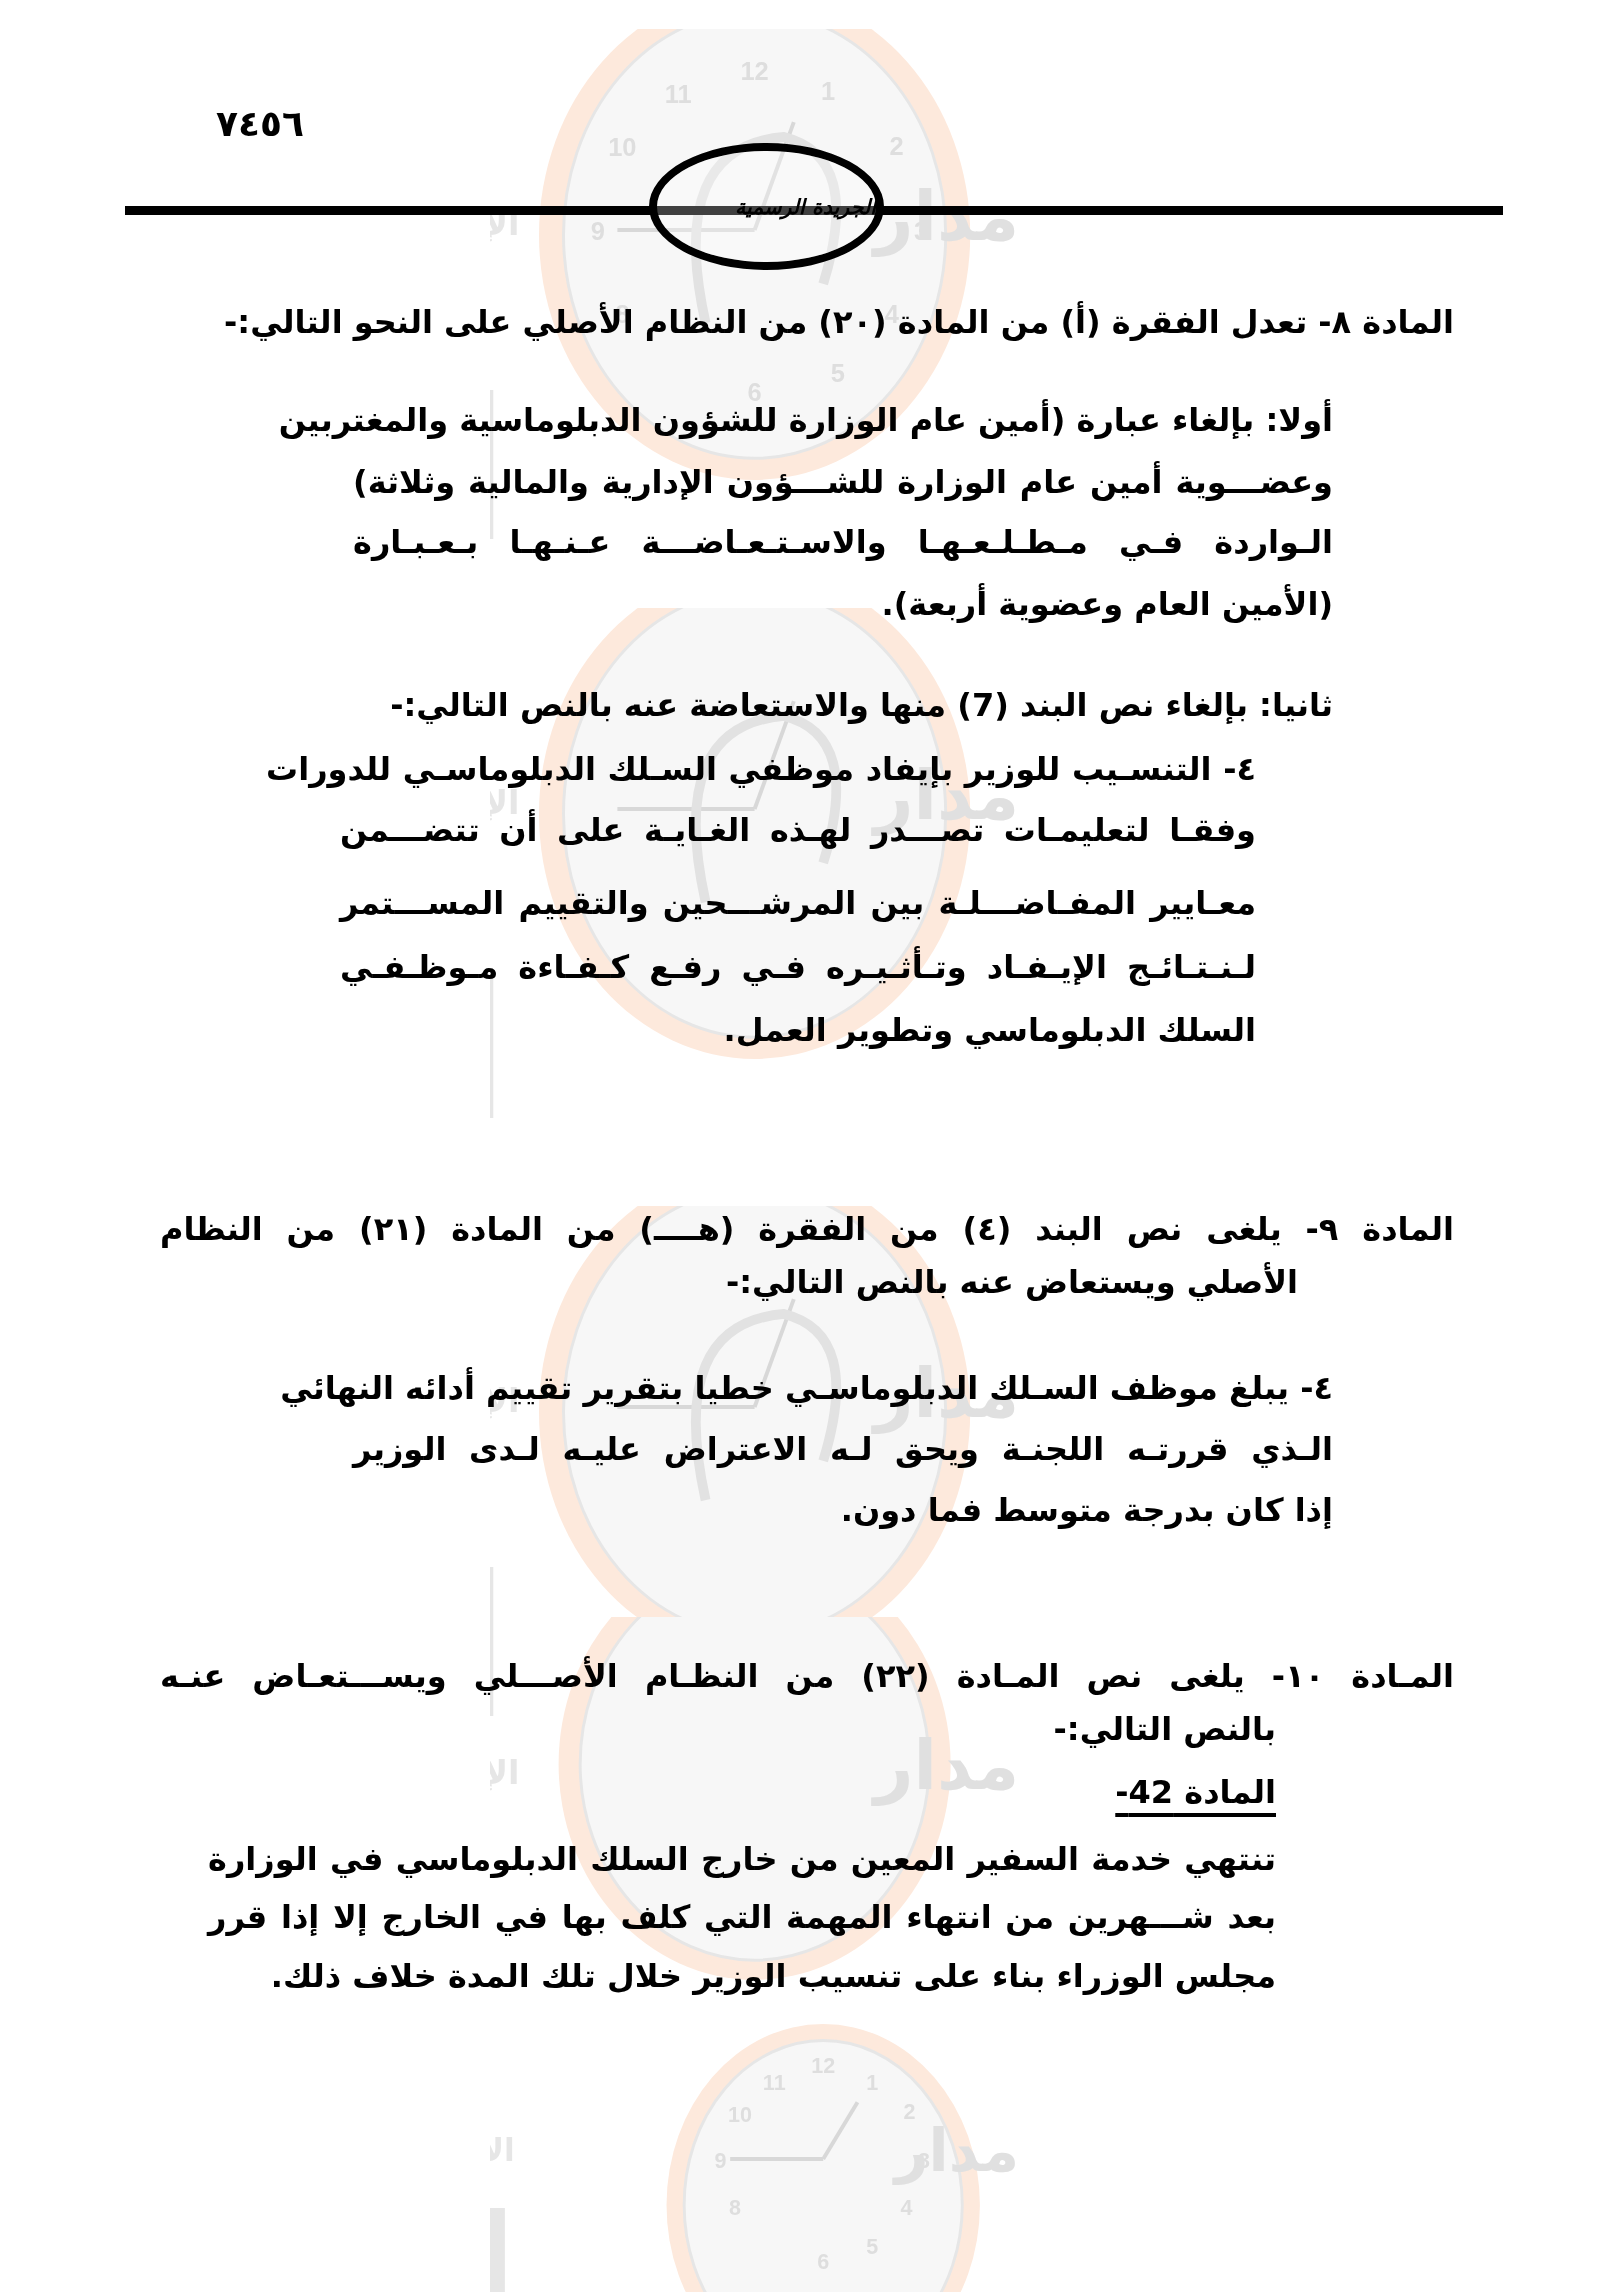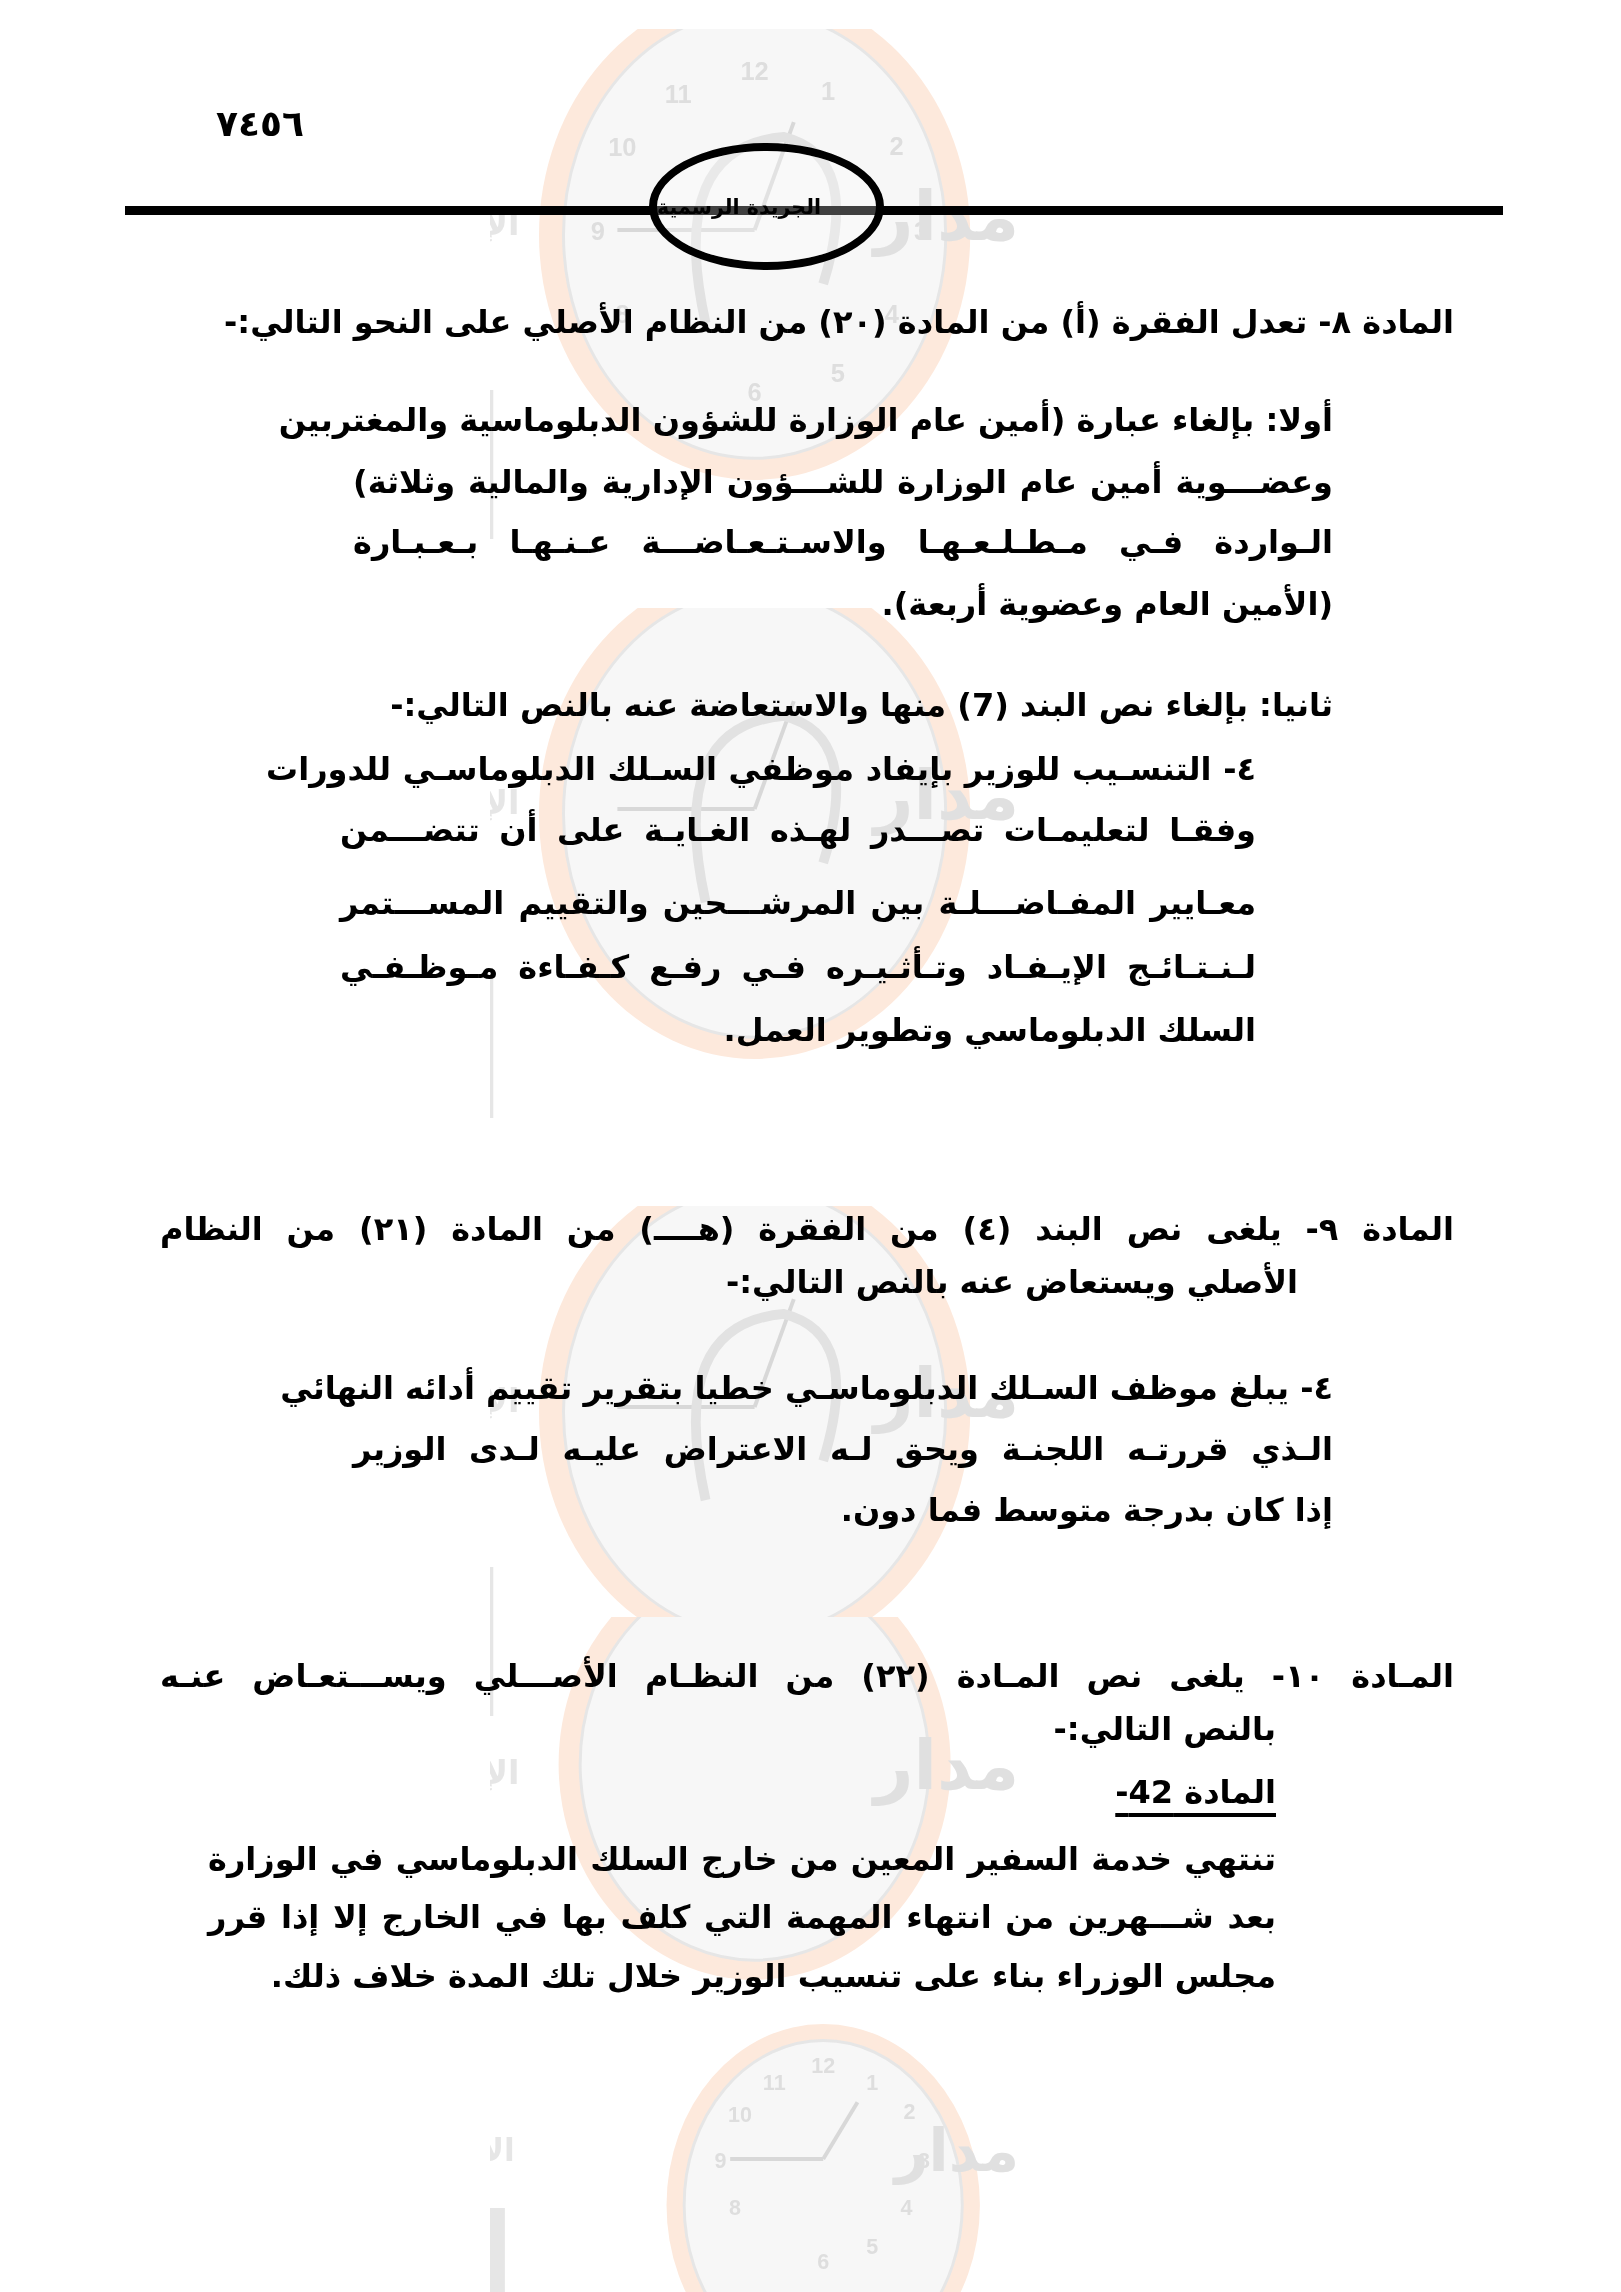--- a/index.html
+++ b/index.html
@@ -51,22 +51,23 @@
       left: 649px;
       top: 143px;
       width: 235px;
       height: 127px;
       border: 8.8px solid #000;
       border-radius: 50%;
       background: transparent;
       z-index: 3;
       display: flex;
       align-items: center;
-      justify-content: flex-end;
+      justify-content: flex-start;
       box-sizing: border-box;
+      font-style: italic;
     }
     .header-oval::before {
       content: "";
       position: absolute;
       inset: 0;
       border-radius: 50%;
       background: rgba(255,255,255,0.25);
       z-index: -1;
     }
     .header-oval-text {

